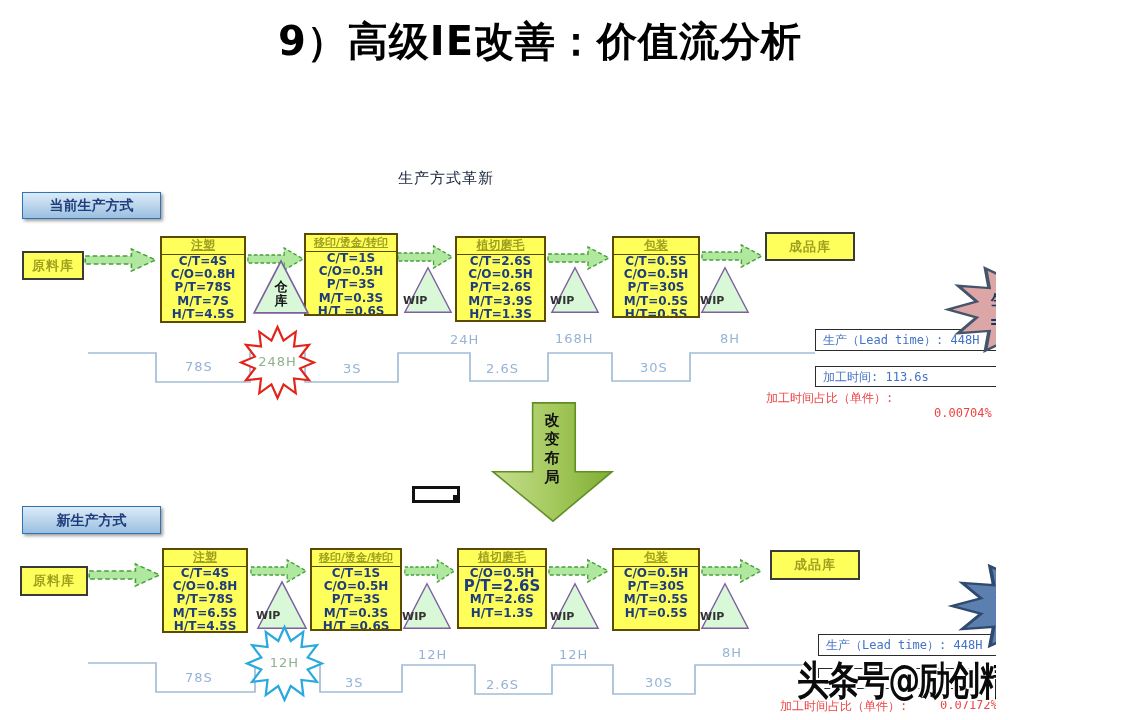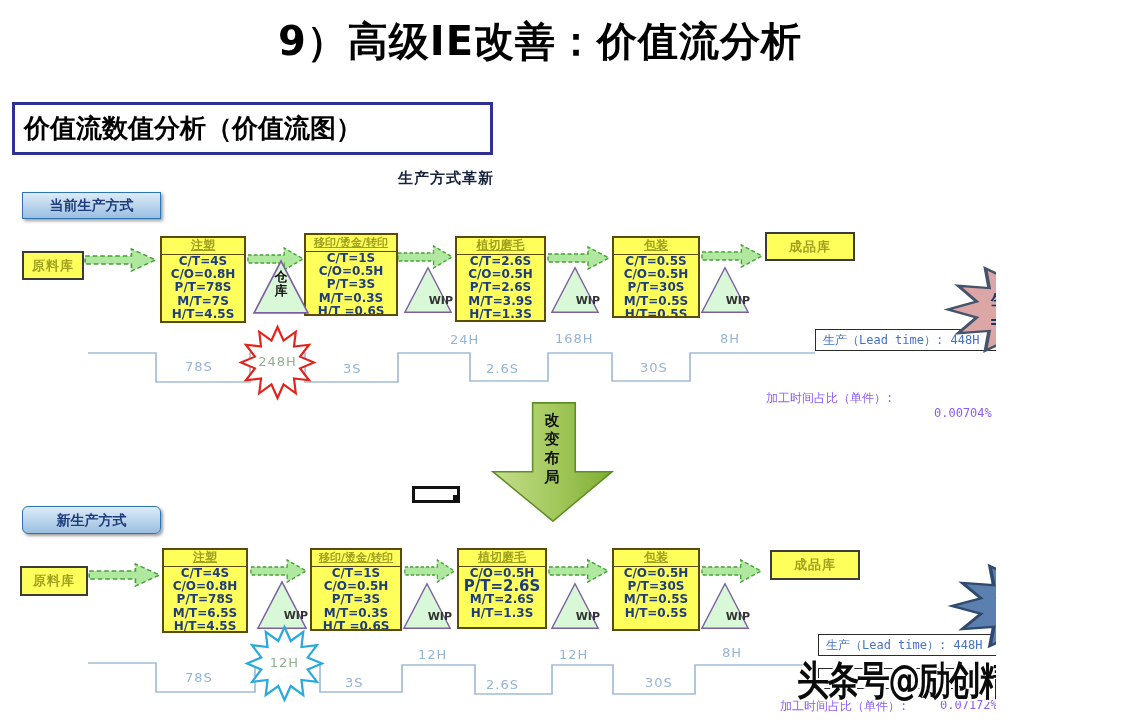--- a/index.html
+++ b/index.html
@@ -3,49 +3,49 @@
 <meta charset="utf-8">
 <style>
   html,body{margin:0;padding:0;background:#fff;}
   #stage{position:relative;width:996px;height:720px;background:#fff;overflow:hidden;
          font-family:"DejaVu Sans","Liberation Sans",sans-serif;}
   .abs{position:absolute;}
 
   .main-title{left:0;top:14px;width:1080px;text-align:center;font-size:40px;font-weight:bold;color:#000;letter-spacing:1px;}
   .subtitle-box{left:12px;top:102px;width:466px;height:47px;border:3px solid #2e3192;background:#fff;
                 font-size:26px;font-weight:bold;color:#000;line-height:46px;padding-left:9px;}
-  .center-caption{left:398px;top:169px;font-size:15px;font-weight:bold;color:#18243c;letter-spacing:1px;}
+  .center-caption{left:398px;top:169px;font-size:15px;font-weight:normal;color:#18243c;letter-spacing:1px;}
 
   .sec-header{background:linear-gradient(180deg,#dcebf8 0%,#9abfe0 100%);border:1px solid #2e74b5;
               box-shadow:2px 2px 3px rgba(80,80,80,.55);color:#1f3d7c;font-weight:bold;font-size:14px;
               text-align:center;}
   .store{background:#ffff5c;border:2px solid #3a3a3a;color:#a0a020;font-size:13px;font-weight:bold;
          text-align:center;letter-spacing:1px;}
 
   .pbox{background:#ffff5c;border:2px solid #5c4a00;text-align:center;overflow:hidden;box-sizing:border-box;}
   .ptitle{color:#a0a020;font-size:12px;font-weight:bold;text-decoration:underline;
           border-bottom:1.5px solid #5c4a00;padding:1px 0 2px 0;line-height:13px;}
   .pline{color:#1f3d7c;font-size:12px;font-weight:bold;line-height:13.2px;}
   .pline.big{font-size:15px;}
 
   .tri svg{display:block;width:100%;height:100%;}
-  .tri-label{position:absolute;left:0;right:0;text-align:right;color:#333;font-size:11px;font-weight:bold;}
+  .tri-label{position:absolute;left:0;right:8px;text-align:left;color:#333;font-size:11px;font-weight:bold;}
   .tri-label-v{position:absolute;left:50%;transform:translateX(-50%);width:14px;word-break:break-all;
                text-align:center;color:#111;font-size:13px;font-weight:bold;line-height:14px;}
 
   .harrow svg{display:block;width:100%;height:100%;}
   .harrow polygon{fill:#b0e8a0;stroke:#44a035;stroke-width:1.4;stroke-dasharray:4 2.5;}
 
   .timeline polyline{fill:none;stroke:#a3bdd6;stroke-width:1.7;}
   .tlab{color:#95b3d7;font-size:13px;letter-spacing:1px;}
 
   .leadbox{background:#fff;border:1.6px solid #2b2b2b;color:#4472c4;
            font-family:"DejaVu Sans Mono","Liberation Mono",monospace;font-size:12px;
            line-height:17px;padding:2px 0 0 7px;box-sizing:border-box;}
-  .ratio{color:#8b5cf6;font-family:"DejaVu Sans Mono","Liberation Mono",monospace;font-size:12px;}
+  .ratio{color:#ef4444;font-family:"DejaVu Sans Mono","Liberation Mono",monospace;font-size:12px;}
 
   .burst svg{display:block;width:100%;height:100%;overflow:visible;}
   .star-red{fill:#fff;stroke:#e32219;stroke-width:3;}
   .star-cyan{fill:#fff;stroke:#2aa9df;stroke-width:3;}
   .star-pink{fill:#dda6a6;stroke:#44546a;stroke-width:2.4;}
   .star-steel{fill:#5b80b0;stroke:#2f4a6e;stroke-width:2.4;}
   .burst-small-label{position:absolute;left:0;right:0;text-align:center;color:#90b090;
                      font-size:13px;letter-spacing:1px;}
   .burst-big-l1{position:absolute;left:0;right:0;text-align:center;font-size:16px;font-weight:bold;}
   .burst-big-l2{position:absolute;left:0;right:0;text-align:center;font-size:18px;font-weight:bold;}
@@ -59,21 +59,20 @@
   .watermark{left:797px;top:653px;font-size:40px;font-weight:bold;color:#0a0a0a;white-space:nowrap;
              transform:scaleX(.8);transform-origin:left center;letter-spacing:-2px;z-index:40;
              text-shadow:-2px -2px 0 #fff,2px -2px 0 #fff,-2px 2px 0 #fff,2px 2px 0 #fff,0 2px 0 #fff,0 -2px 0 #fff;}
 </style>
 </head>
 <body>
 
 <div id="stage">
 
   <div class="abs main-title">9）高级IE改善：价值流分析</div>
-  <div class="abs subtitle-box">价值流数值分析（价值流图）</div>
   <div class="abs center-caption">生产方式革新</div>
 
   <div class="abs sec-header" style="left:22px;top:192px;width:137px;height:25px;line-height:25px;">当前生产方式</div>
 
   <div class="abs store" style="left:22px;top:251px;width:58px;height:25px;line-height:25px;">原料库</div>
 
   <div class="abs harrow" style="left:84px;top:247px;width:74px;height:26px;">
     <svg viewBox="0 0 64 26" preserveAspectRatio="none">
         <polygon points="1,9 41,9 41,2 62,13 41,24 41,17 1,17"></polygon>
       </svg>
@@ -131,21 +130,21 @@
     <div class="pline">M/T=0.5S</div>
     <div class="pline">H/T=0.5S</div>
   </div>
 
   <div class="abs store" style="left:765px;top:232px;width:86px;height:25px;line-height:25px;">成品库</div>
 
   <div class="abs tri" style="left:252px;top:258px;width:58px;height:58px;">
     <svg viewBox="0 0 56 54">
         <polygon points="28,2 54,52 2,52" fill="#d8f8d8" stroke="#7d5fa0" stroke-width="1.6"></polygon>
       </svg>
-    <div class="tri-label-v" style="top:12px;">仓库</div>
+    <div class="tri-label-v" style="top:22px;">仓库</div>
   </div>
   <div class="abs tri" style="left:403px;top:266px;width:50px;height:48px;">
     <svg viewBox="0 0 56 54">
         <polygon points="28,2 54,52 2,52" fill="#d8f8d8" stroke="#7d5fa0" stroke-width="1.6"></polygon>
       </svg>
     <div class="tri-label" style="top:28px;">WIP</div>
   </div>
   <div class="abs tri" style="left:550px;top:266px;width:50px;height:48px;">
     <svg viewBox="0 0 56 54">
         <polygon points="28,2 54,52 2,52" fill="#d8f8d8" stroke="#7d5fa0" stroke-width="1.6"></polygon>
@@ -173,20 +172,21 @@
   <div class="abs tlab" style="left:720px;top:331px;">8H</div>
 
   <div class="abs burst" style="left:241px;top:327px;width:73px;height:71px;z-index:3;">
     <svg viewBox="0 0 100 100" preserveAspectRatio="none">
         <polygon class="star-red" points="50,0 58.3,19.1 75,6.7 72.6,27.4 93.3,25 80.9,41.7 100,50 80.9,58.3 93.3,75 72.6,72.6 75,93.3 58.3,80.9 50,100 41.7,80.9 25,93.3 27.4,72.6 6.7,75 19.1,58.3 0,50 19.1,41.7 6.7,25 27.4,27.4 25,6.7 41.7,19.1"></polygon>
       </svg>
     <div class="burst-small-label" style="top:27px;">248H</div>
   </div>
 
   <div class="abs leadbox" style="left:815px;top:329px;width:182px;height:22px;z-index:2;">生产（Lead time）: 448H</div>
+  <div class="abs leadbox" style="left:815px;top:366px;width:182px;height:21px;z-index:2;">加工时间: 113.6s</div>
   <div class="abs ratio" style="left:766px;top:390px;">加工时间占比（单件）:</div>
   <div class="abs ratio" style="left:934px;top:406px;">0.00704%</div>
 
   <div class="abs burst" style="left:948px;top:262px;width:150px;height:95px;z-index:3;">
     <svg viewBox="0 0 100 100" preserveAspectRatio="none">
         <polygon class="star-pink" points="50,0 58.3,19.1 75,6.7 72.6,27.4 93.3,25 80.9,41.7 100,50 80.9,58.3 93.3,75 72.6,72.6 75,93.3 58.3,80.9 50,100 41.7,80.9 25,93.3 27.4,72.6 6.7,75 19.1,58.3 0,50 19.1,41.7 6.7,25 27.4,27.4 25,6.7 41.7,19.1"></polygon>
       </svg>
     <div class="burst-big-l1 pinktext" style="top:28px;">生产周期</div>
     <div class="burst-big-l2 pinktext" style="top:49px;">=448H</div>
   </div>
@@ -201,21 +201,21 @@
         <stop offset="0" stop-color="#c6de8e"></stop>
             <stop offset="0.5" stop-color="#a5c95e"></stop>
             <stop offset="1" stop-color="#7fae33"></stop>
       </linearGradient>
         </defs>
       <polygon points="45,2 89,2 89,73 127,73 66,124 4,73 45,73" fill="url(#gg)" stroke="#5f8f24" stroke-width="1.6"></polygon>
     </svg>
     <div class="abs transition-text" style="left:53px;top:12px;">改变布局</div>
   </div>
 
-  <div class="abs sec-header" style="left:22px;top:506px;width:137px;height:26px;line-height:26px;border-radius:6px;">新生产方式</div>
+  <div class="abs sec-header" style="left:22px;top:506px;width:137px;height:26px;line-height:26px;">新生产方式</div>
 
   <div class="abs store" style="left:20px;top:566px;width:64px;height:26px;line-height:26px;">原料库</div>
 
   <div class="abs harrow" style="left:88px;top:562px;width:74px;height:26px;">
     <svg viewBox="0 0 64 26" preserveAspectRatio="none">
         <polygon points="1,9 41,9 41,2 62,13 41,24 41,17 1,17"></polygon>
       </svg>
     </div>
   <div class="abs harrow" style="left:250px;top:558px;width:58px;height:26px;">
     <svg viewBox="0 0 64 26" preserveAspectRatio="none">

